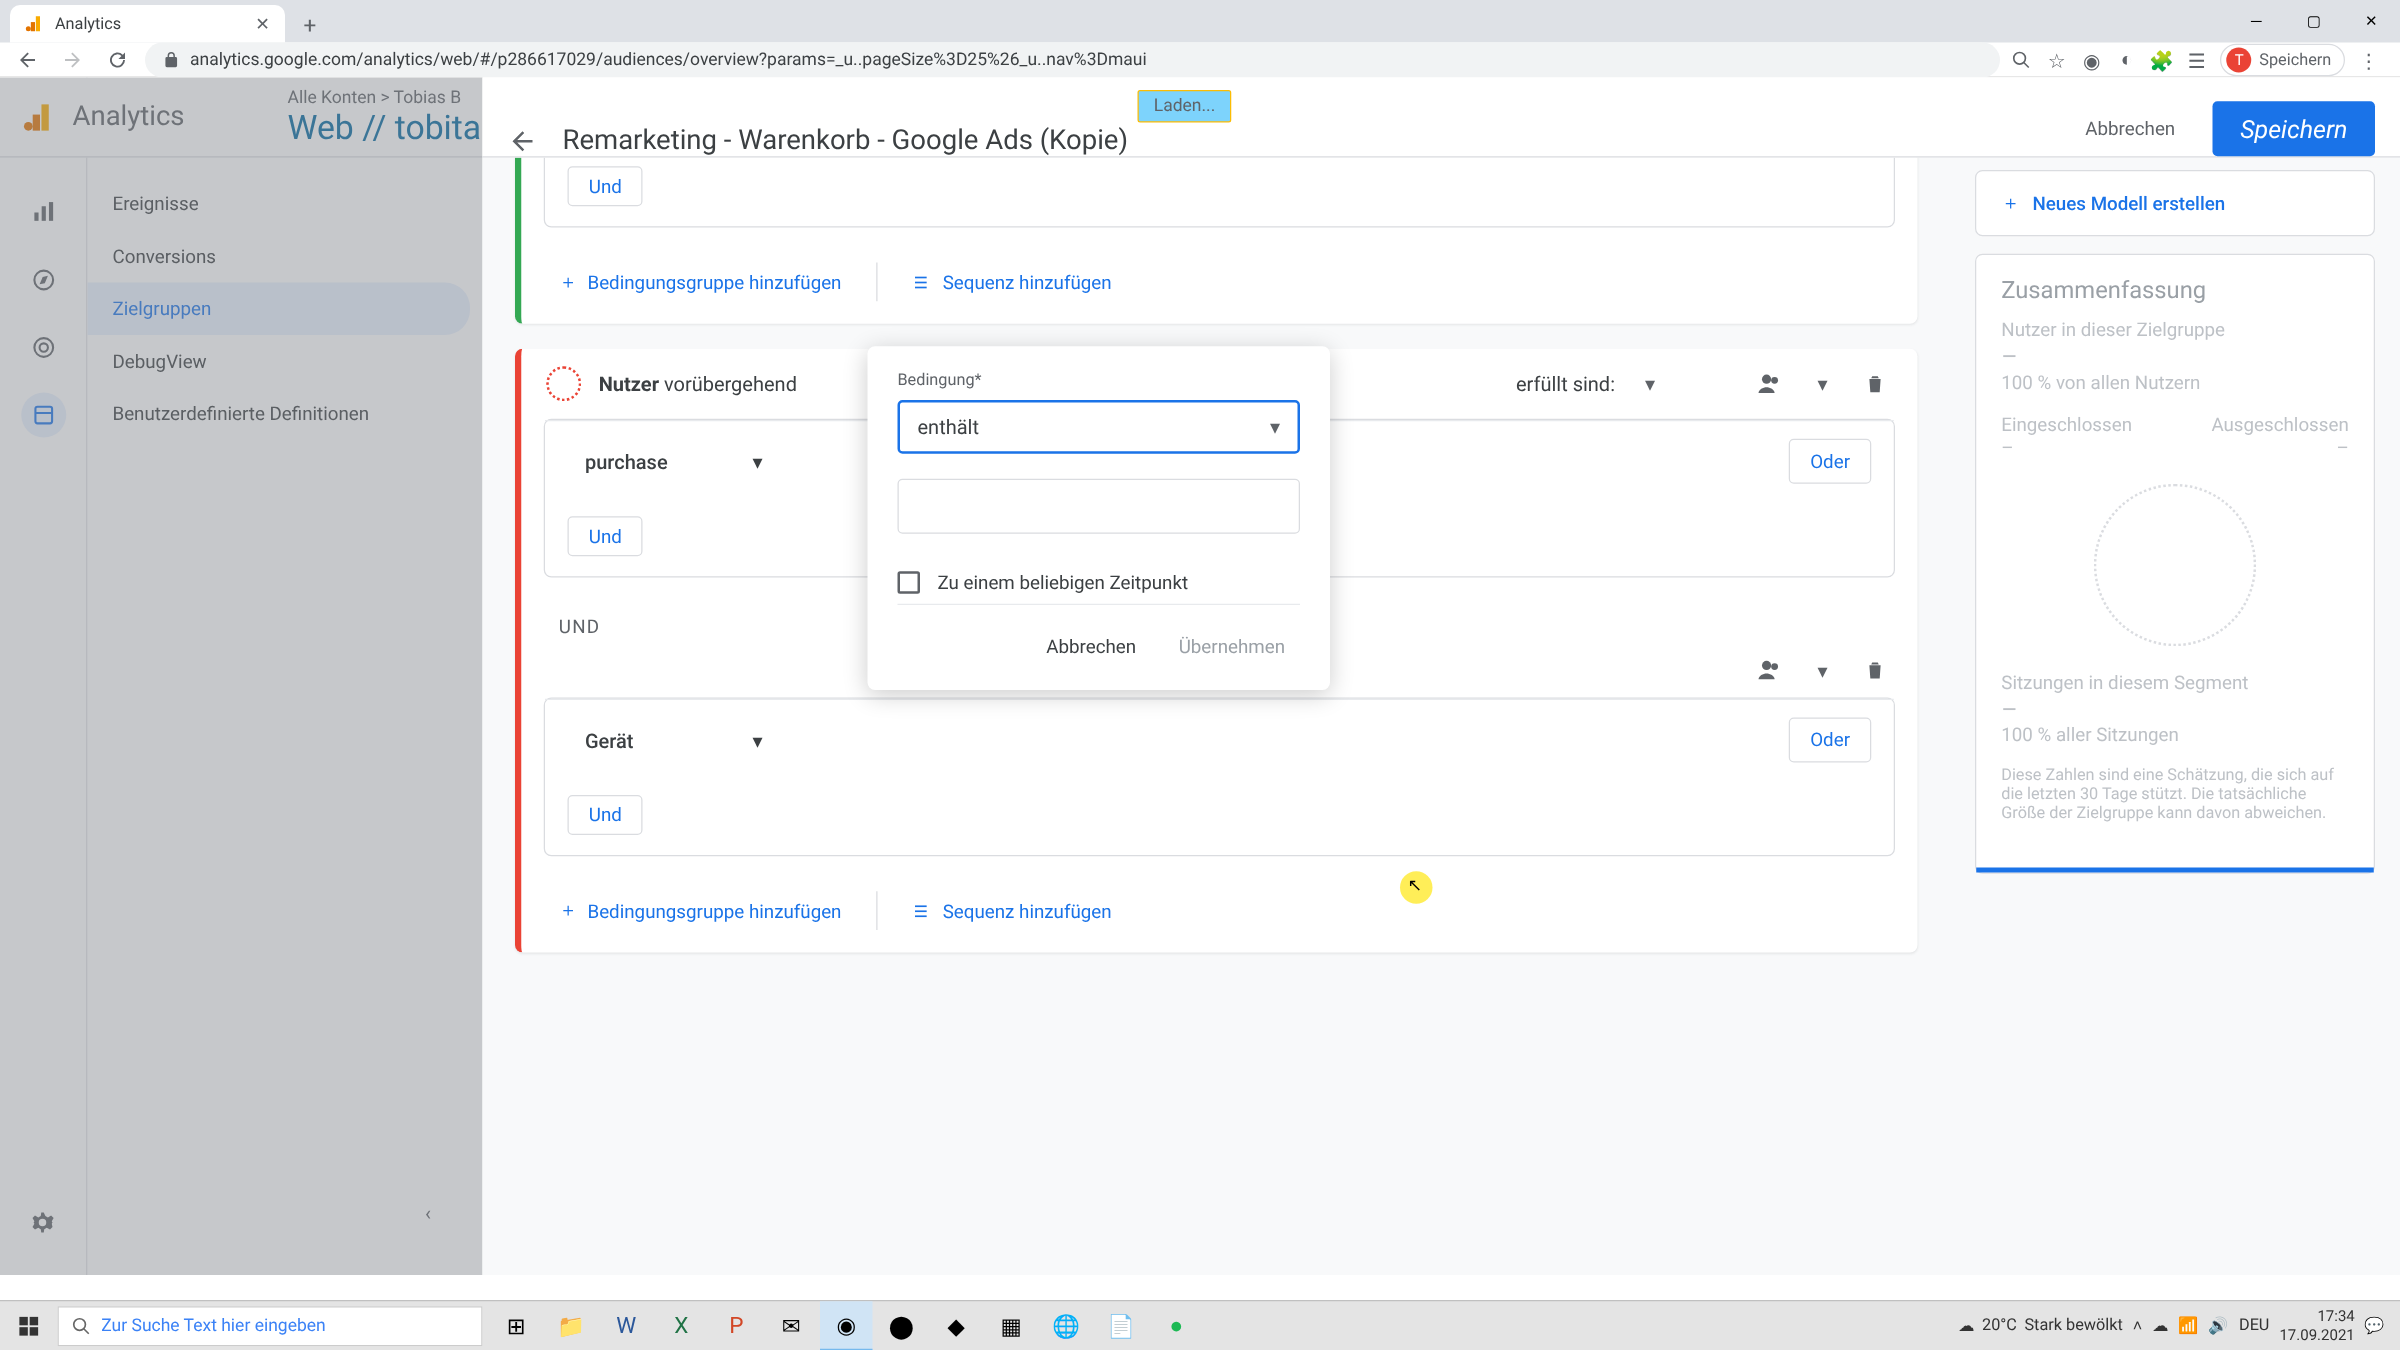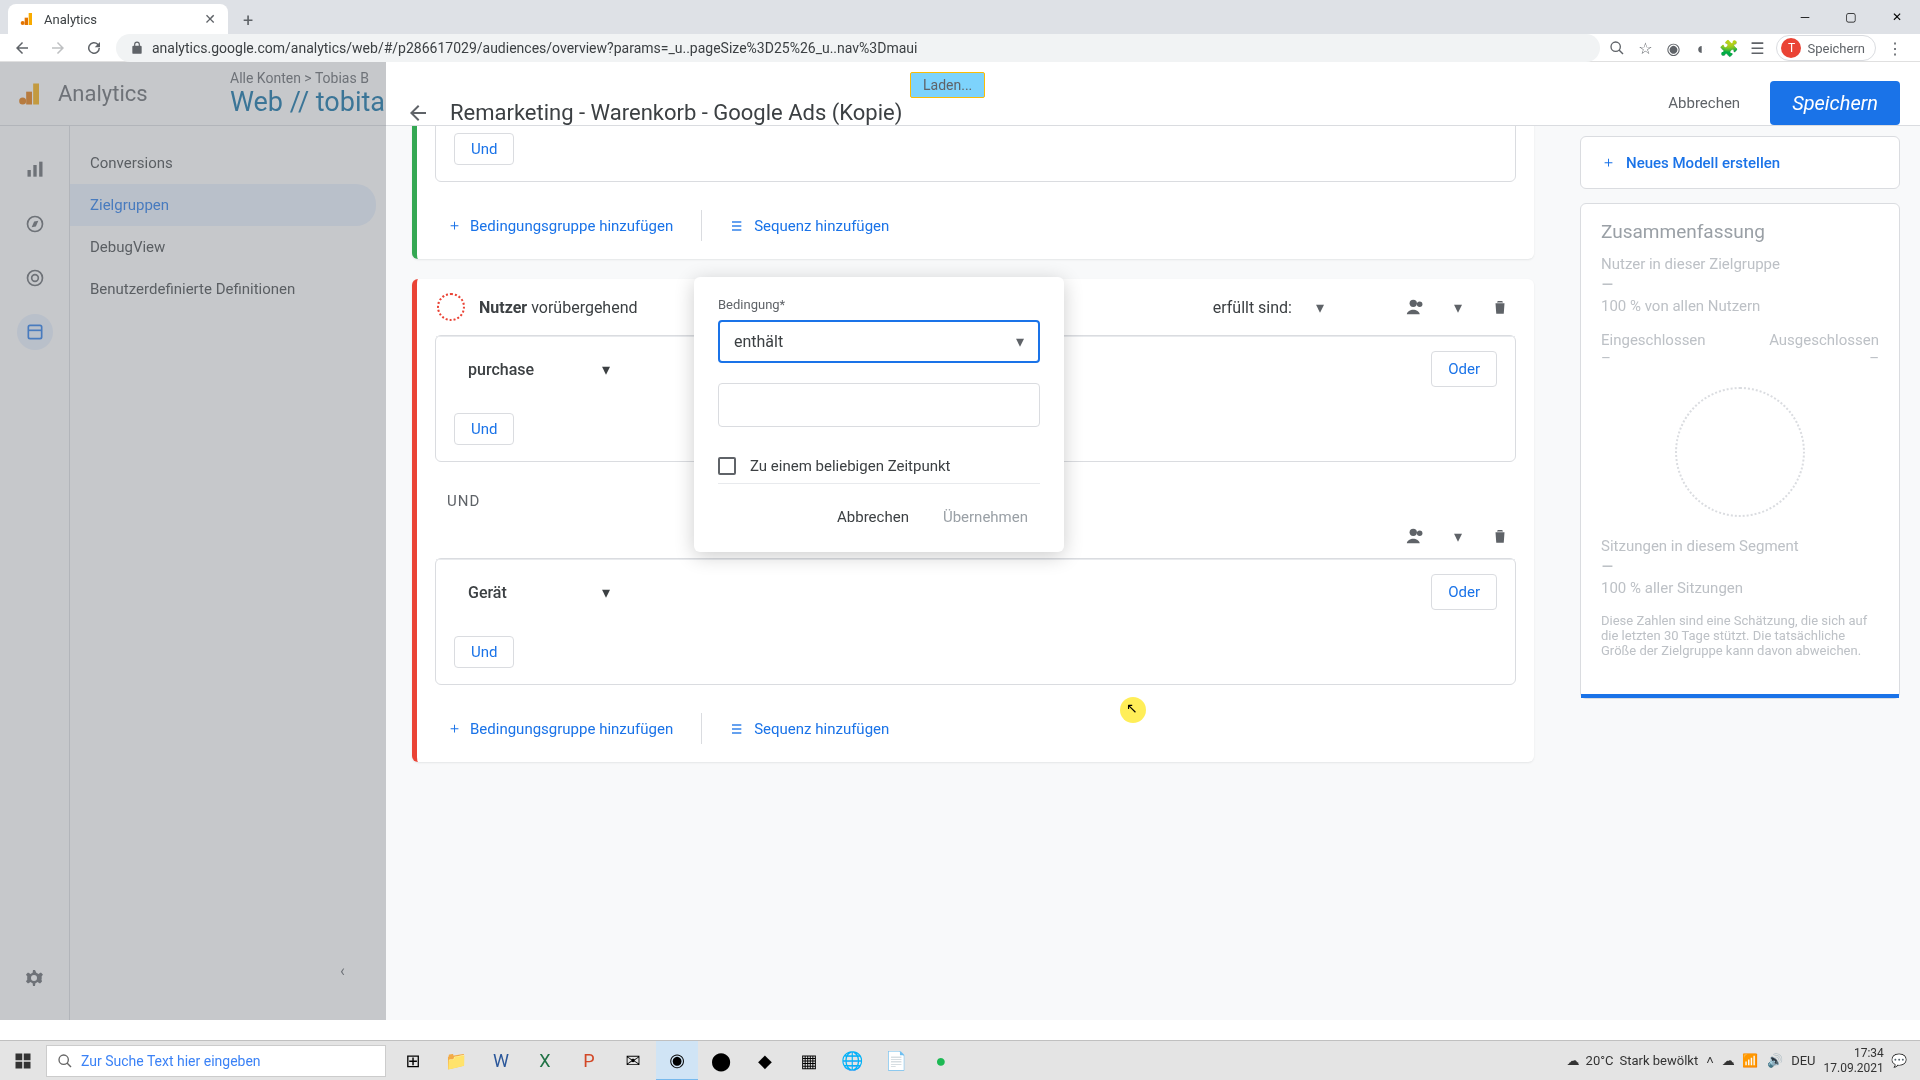--- a/index.html
+++ b/index.html
@@ -215,20 +215,21 @@
       </div>
     <div class="rail-icon active">
         <svg width="20" height="20" viewBox="0 0 24 24">
           <rect x="4" y="4" width="16" height="16" rx="2" fill="none" stroke="#1a73e8" stroke-width="2"></rect>
           <line x1="4" y1="10" x2="20" y2="10" stroke="#1a73e8" stroke-width="2"></line>
         </svg>
       </div>
   </div>
 
   <div class="left-nav">
+    <div class="left-nav-item">Ereignisse</div>
     <div class="left-nav-item">Conversions</div>
     <div class="left-nav-item active">Zielgruppen</div>
     <div class="left-nav-item">DebugView</div>
     <div class="left-nav-item">Benutzerdefinierte Definitionen</div>
   </div>
 
   <svg class="settings-gear" viewBox="0 0 24 24">
       <path d="M19.4 13l.6-1-.6-1 1.5-2.6-2-2-2.6 1.5-1-.6-1-.6L13 4h-2l-.4 2.7-1 .6-1 .6L6 6.4l-2 2L5.5 11l-.6 1 .6 1-1.5 2.6 2 2 2.6-1.5 1 .6 1 .6L11 20h2l.4-2.7 1-.6 1-.6 2.6 1.5 2-2zM12 15a3 3 0 1 1 0-6 3 3 0 0 1 0 6z" fill="#5f6368"></path>
     </svg>
   <div class="collapse-chevron">‹</div>

